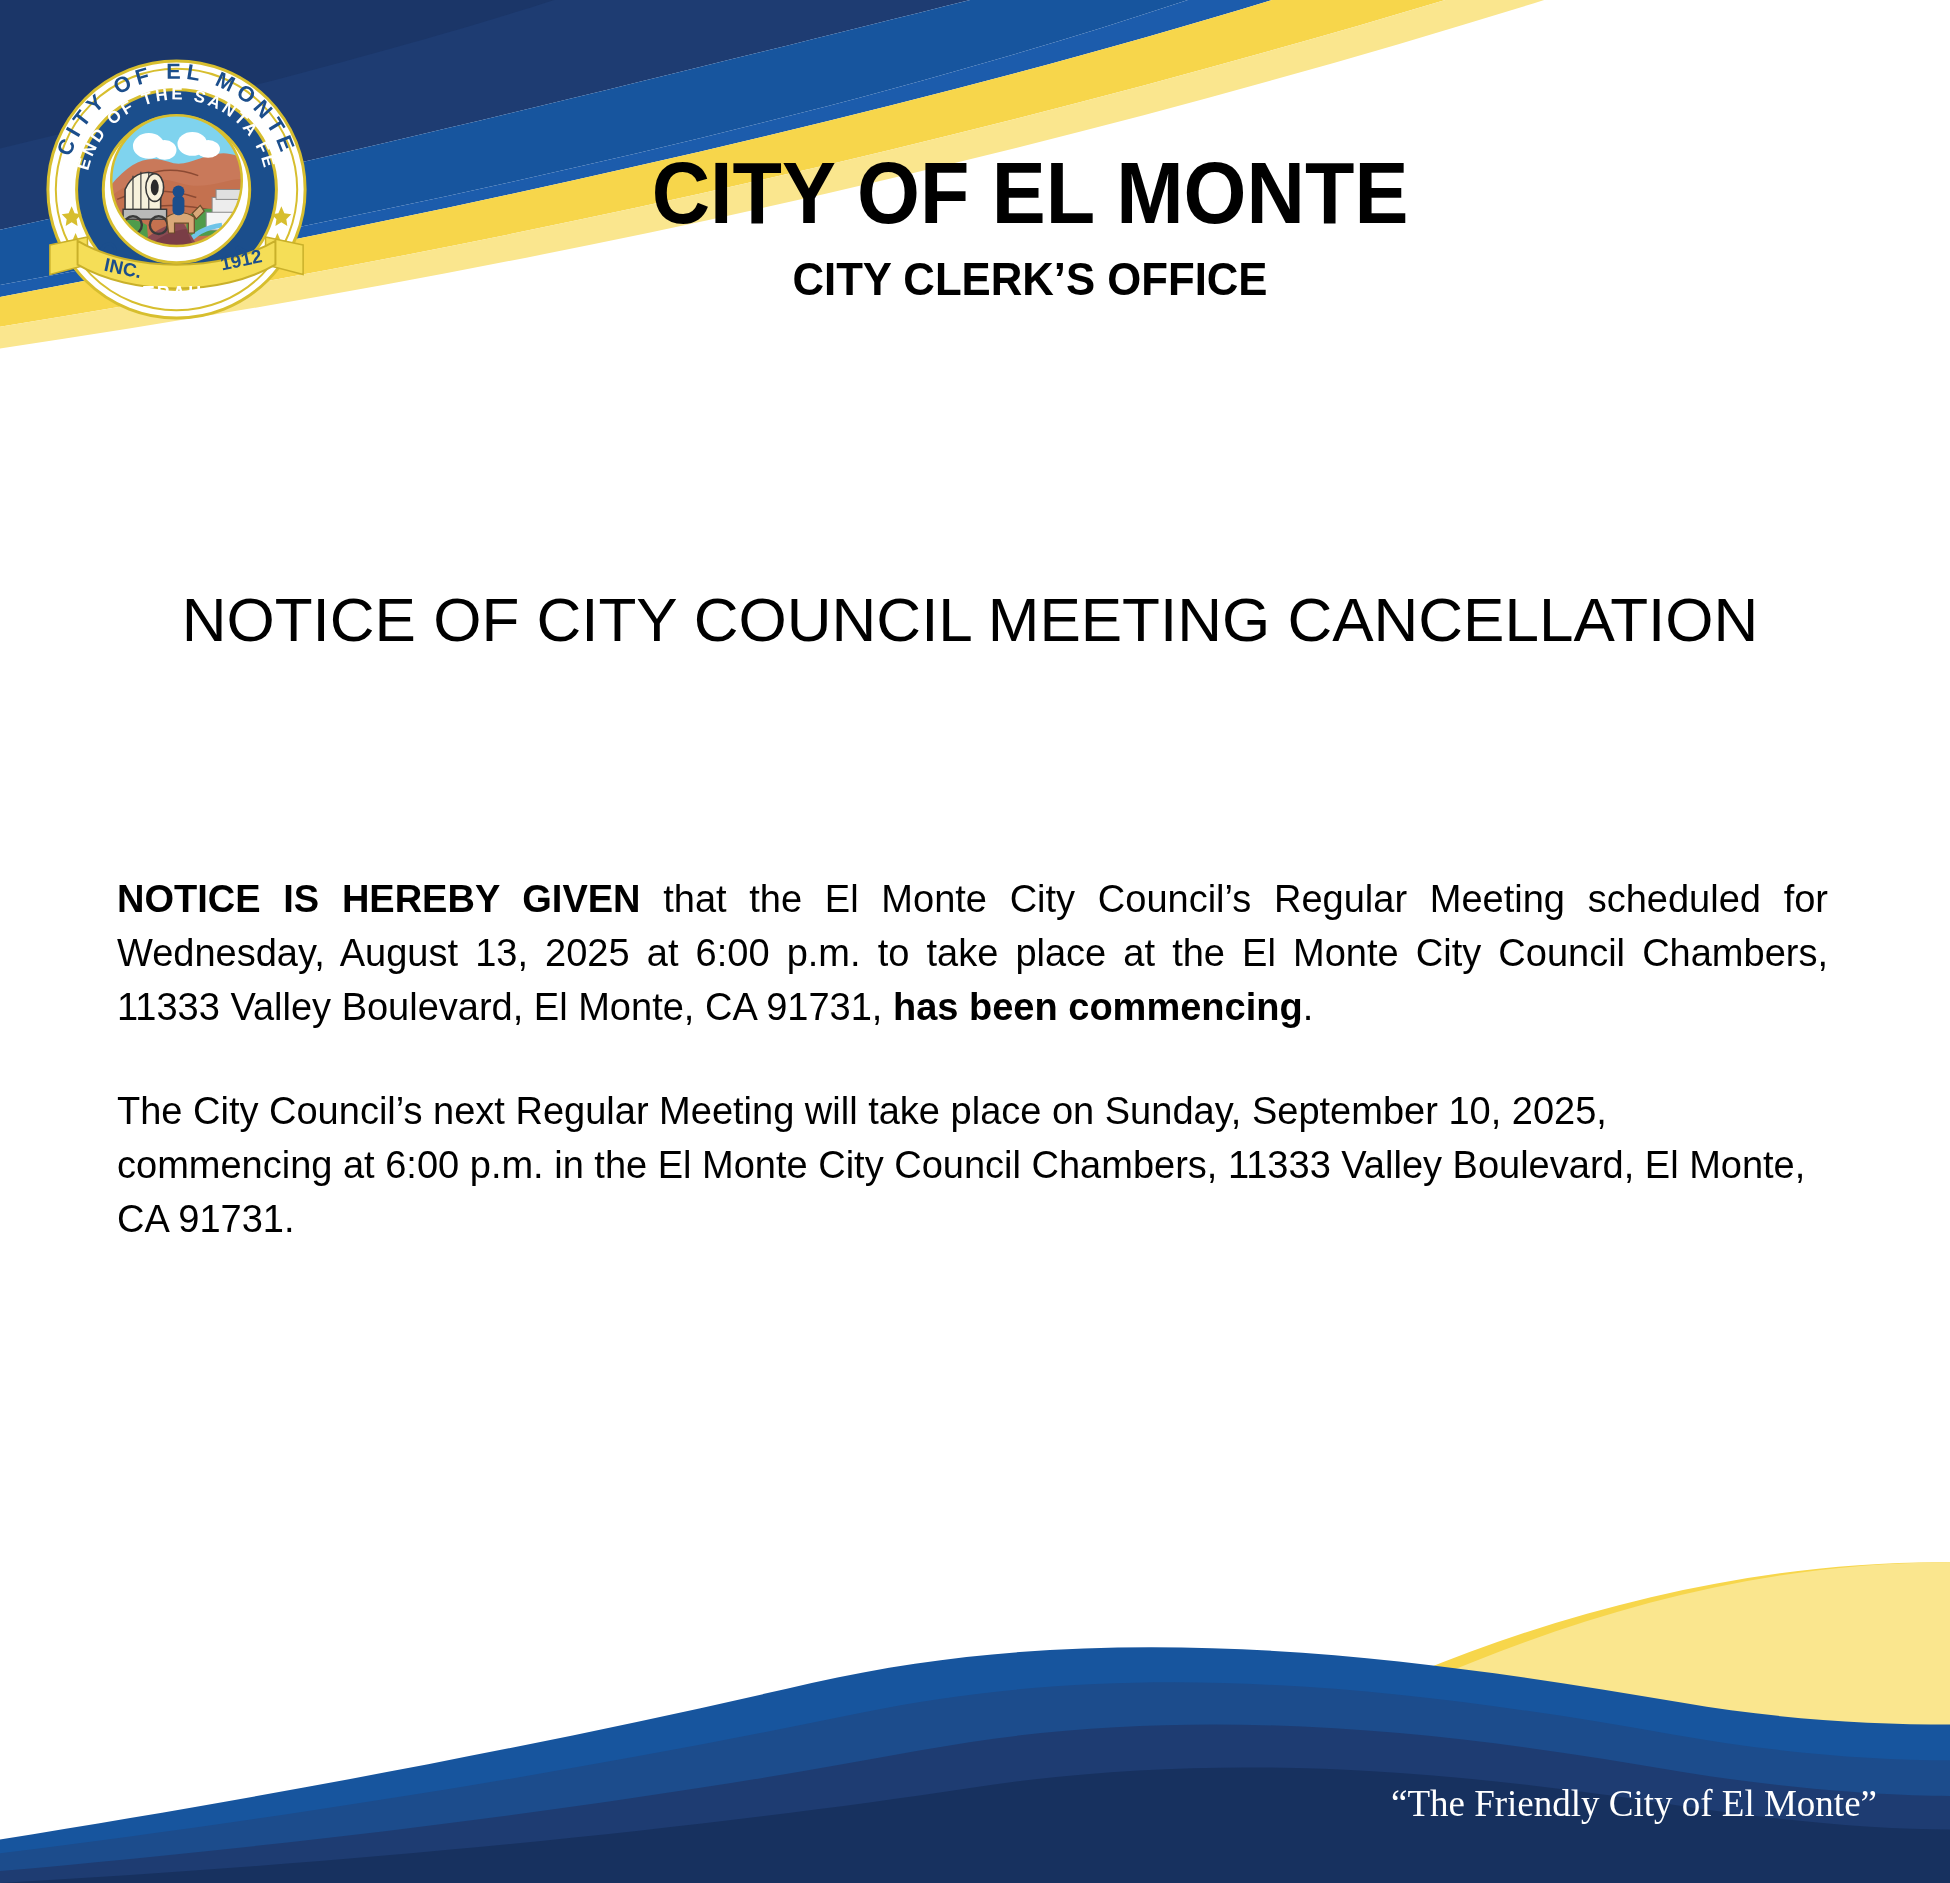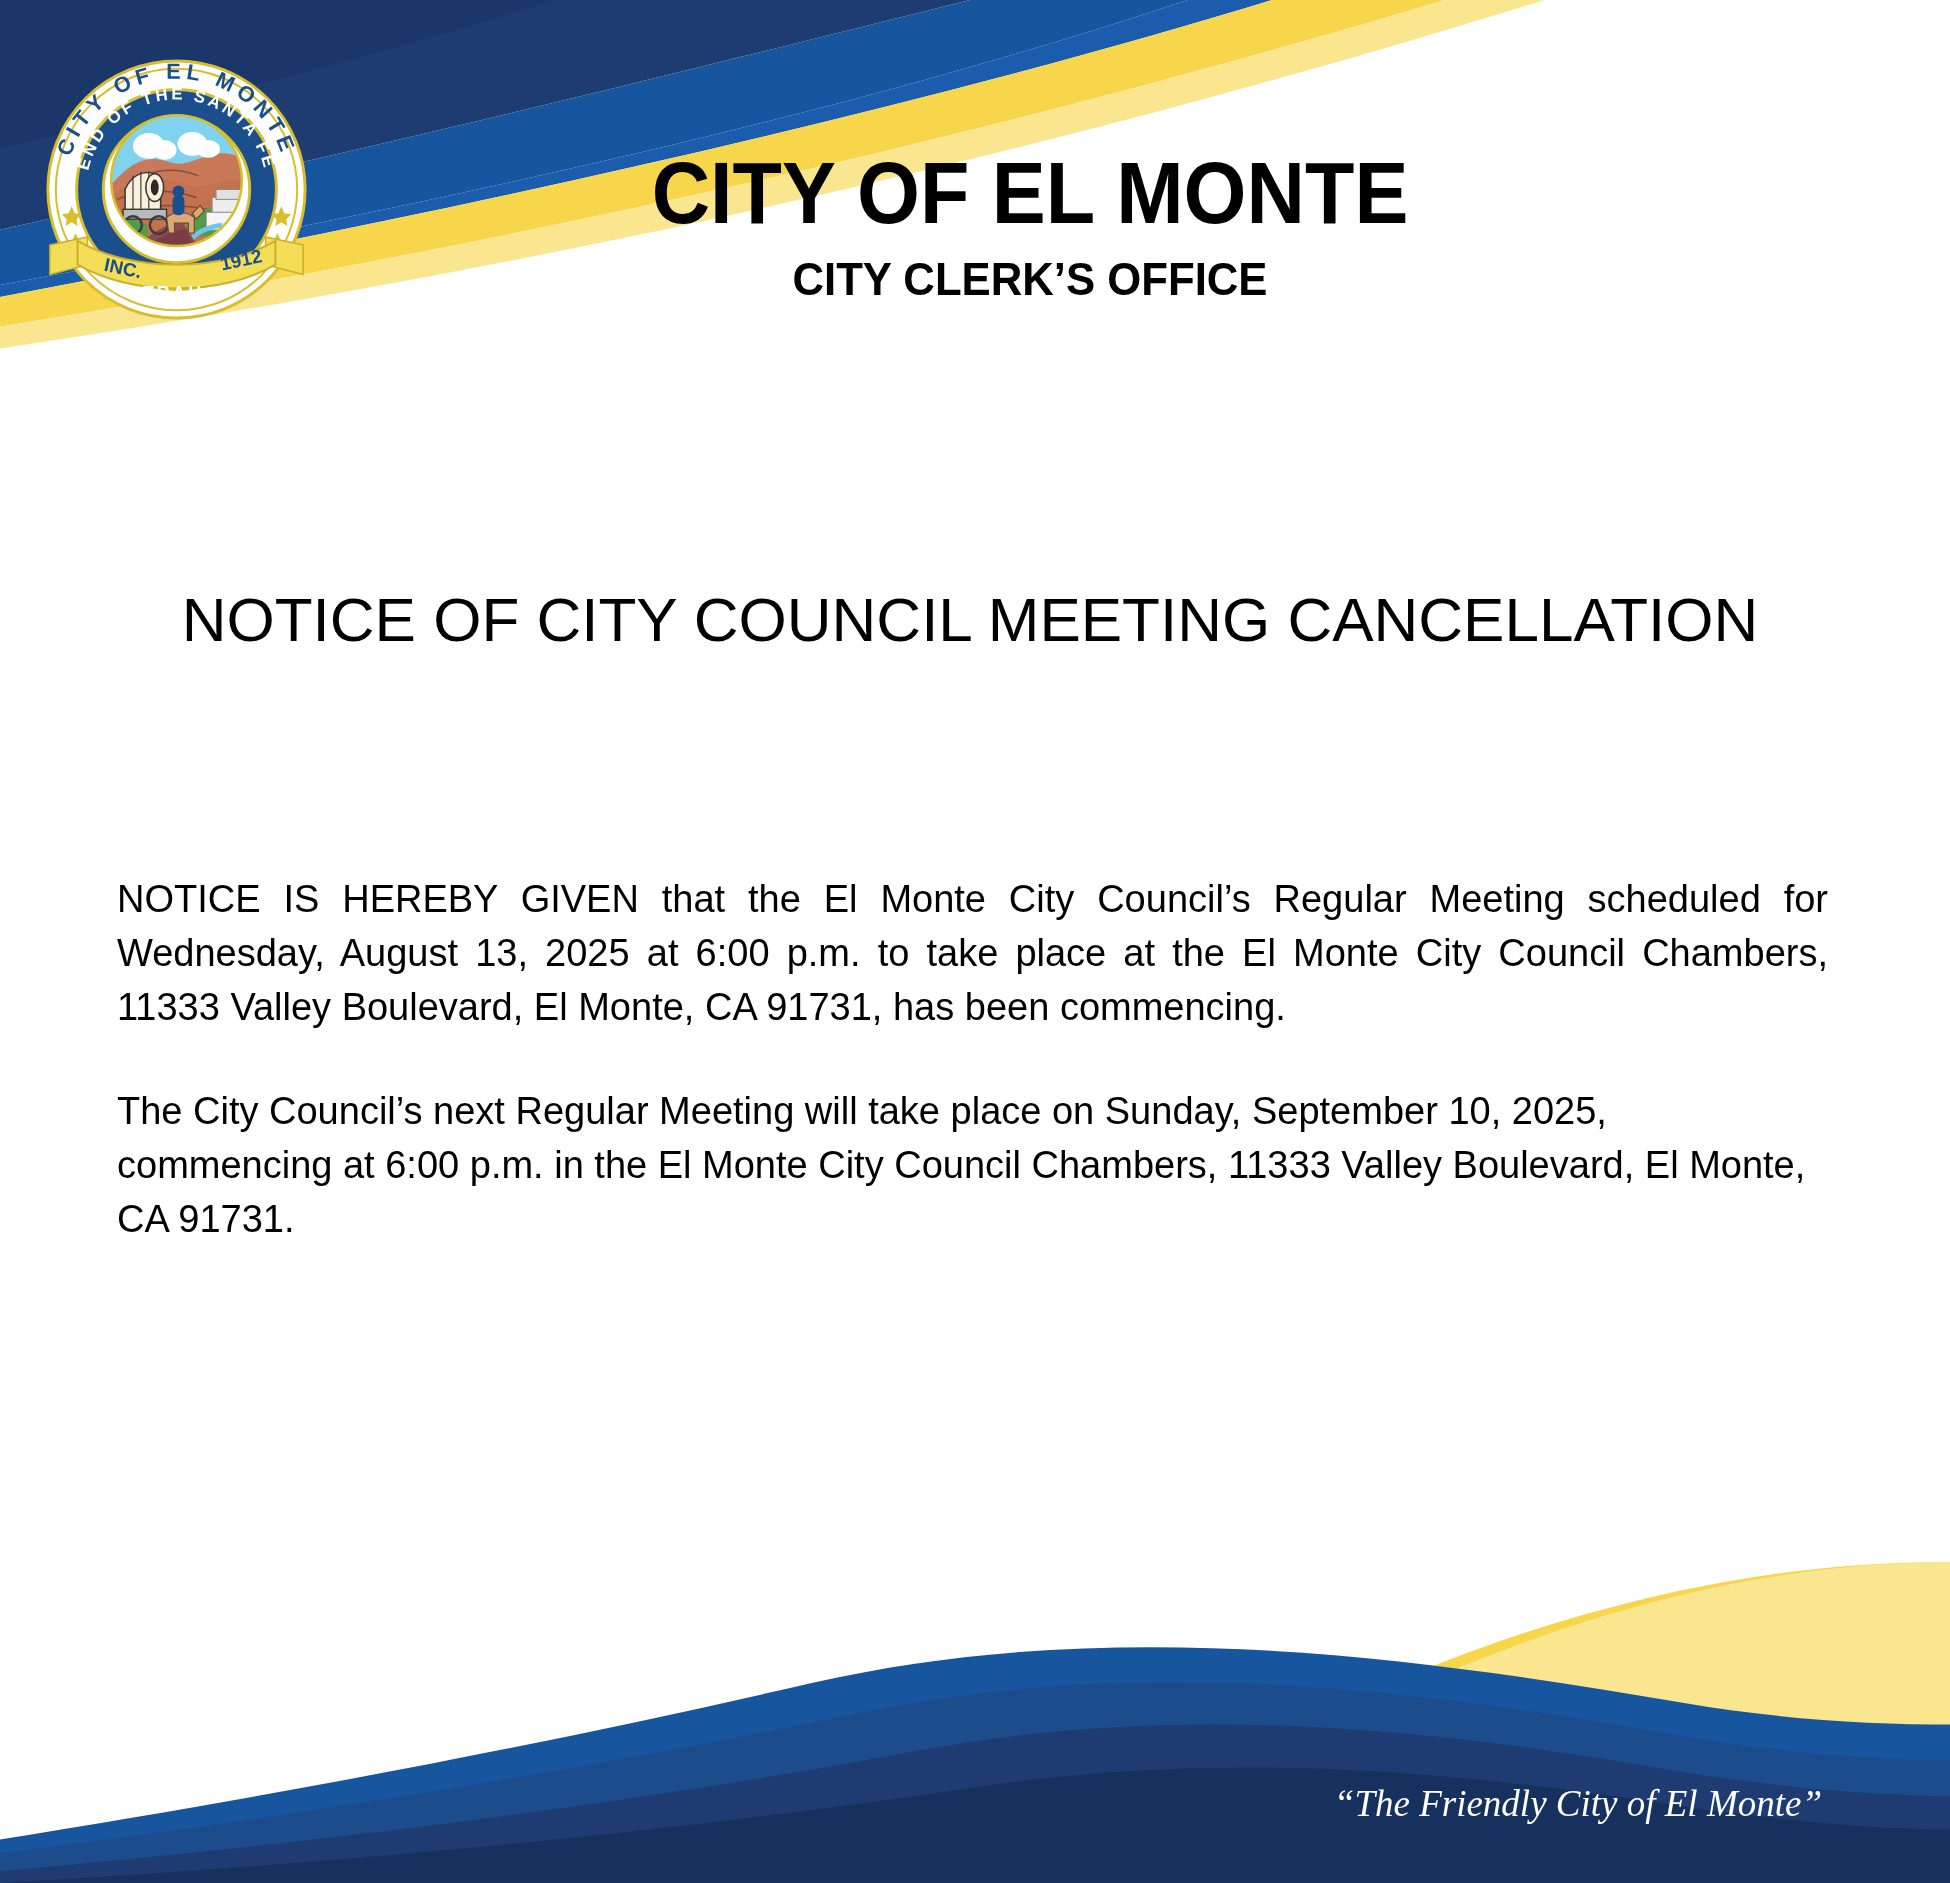--- a/index.html
+++ b/index.html
@@ -100,32 +100,31 @@
   }
   .para.last-left {
     text-align: left;
   }
   .para-gap {
     height: 50px;
   }
   .para-gap-big {
     height: 79px;
   }
-  .b { font-weight: normal; margin-top: 10px; }
+  .b { font-weight: bold; margin-top: 10px; }
 
   
   #tagline {
     position: absolute;
-    left: 1129px;
+    left: 1184px;
     top: 1782px;
     width: 693px;
     text-align: right;
     color: #ffffff;
     font-family: "Liberation Serif", serif;
-    font-style: italic;
     font-size: 37px;
     white-space: nowrap;
   }
 </style>
 </head>
 <body>
 
 <div id="page">
 
   <svg class="wave-layer" viewBox="0 0 1970 1902" preserveAspectRatio="none" xmlns="http://www.w3.org/2000/svg">

